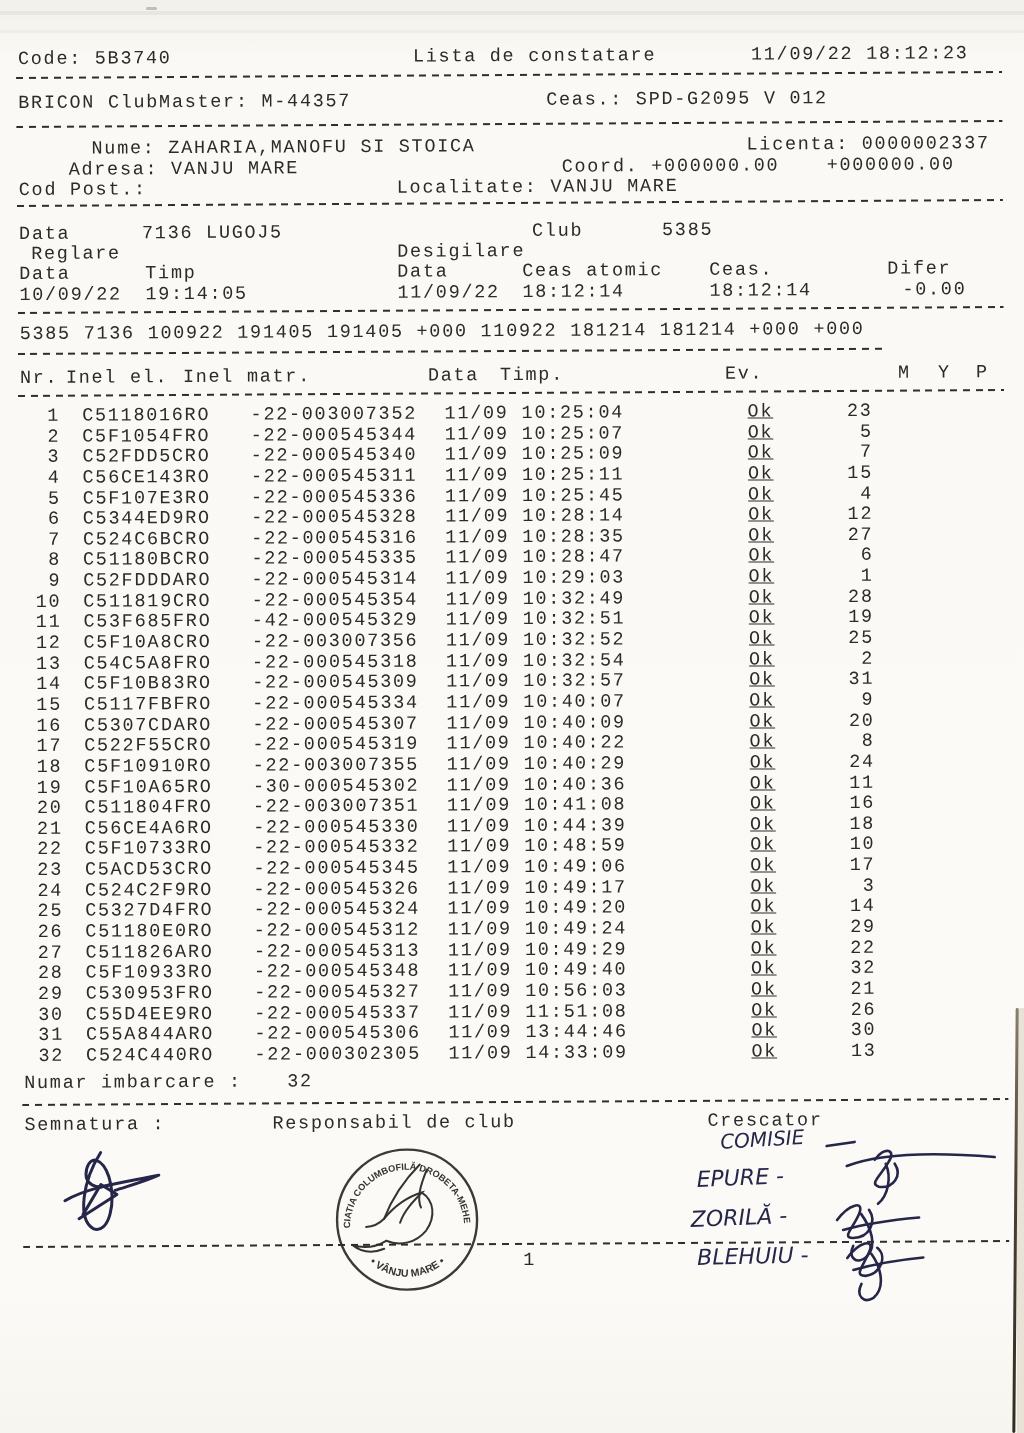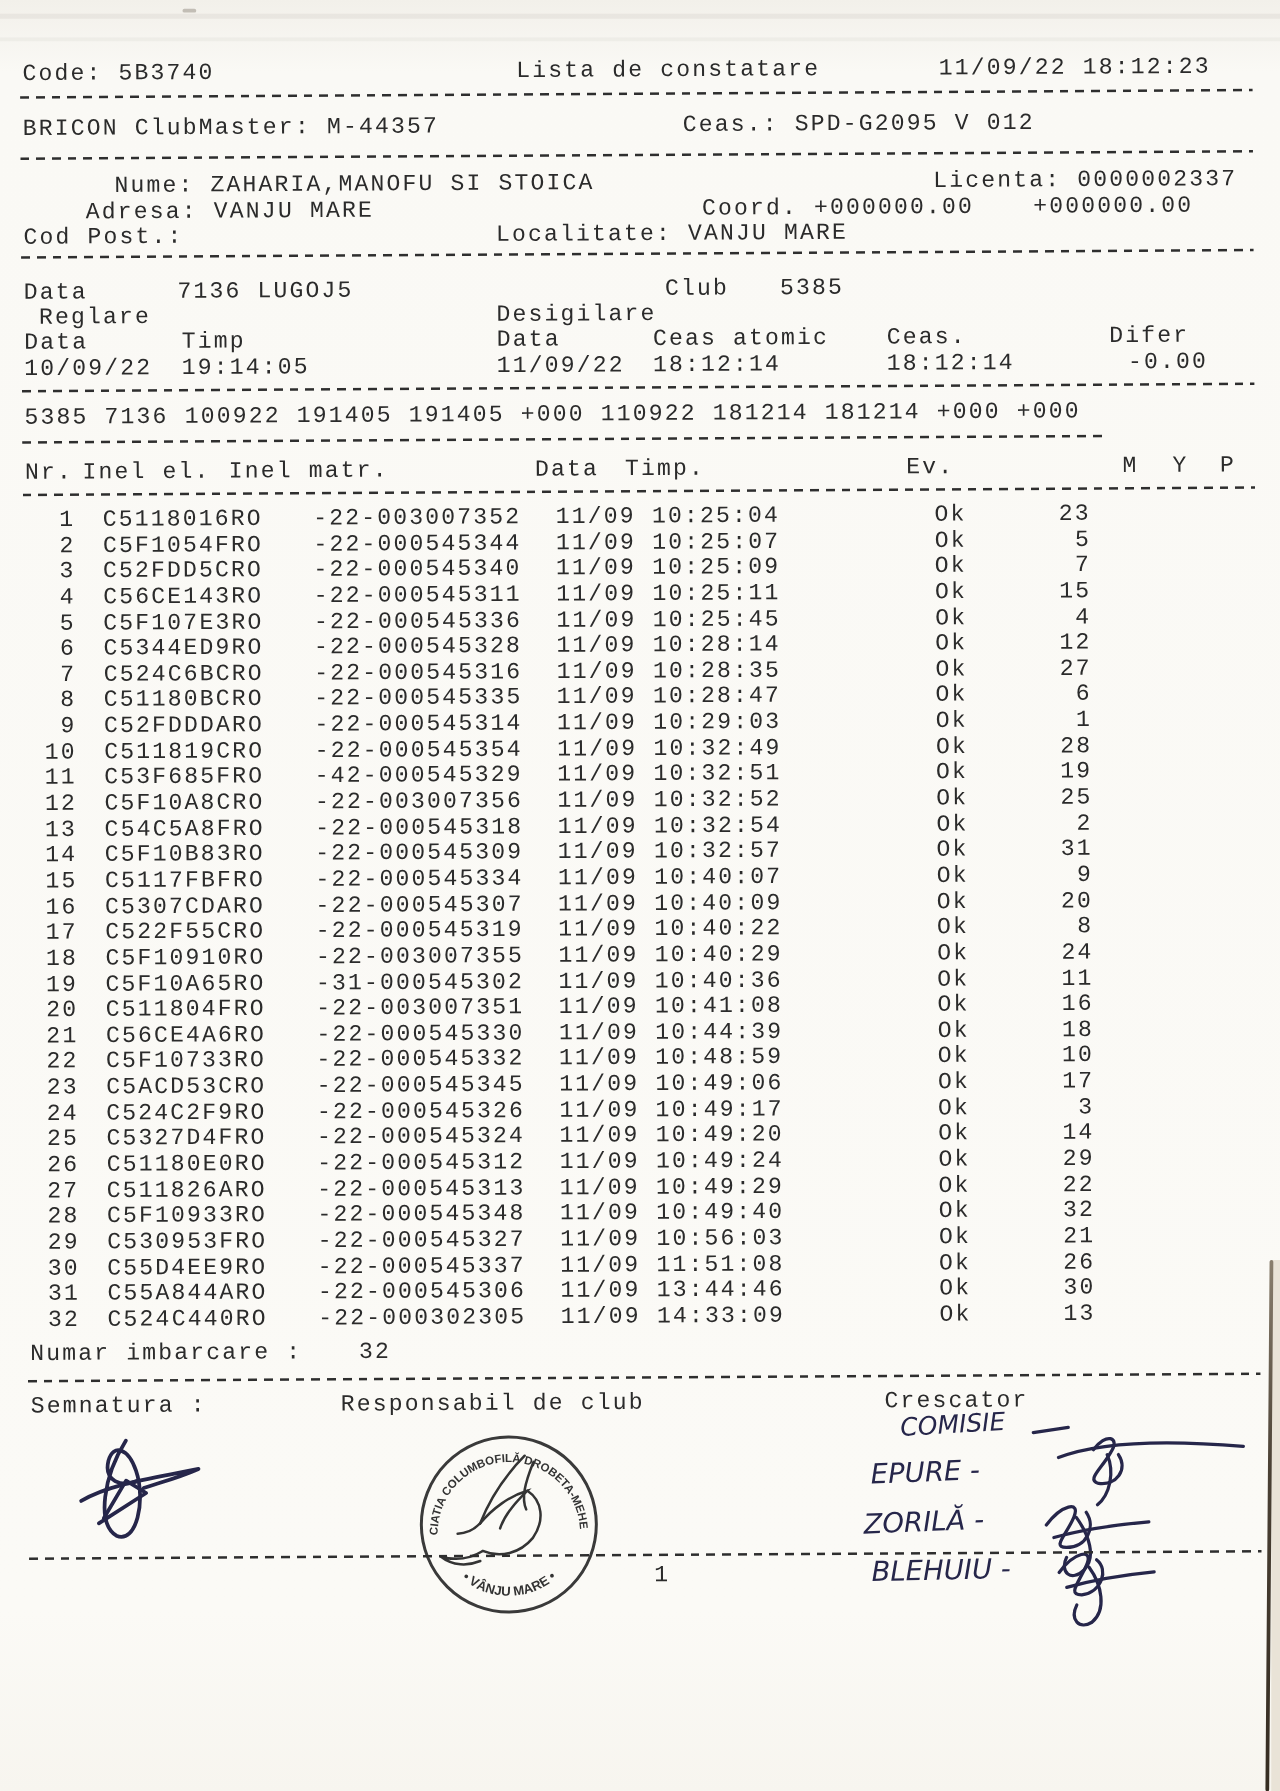--- a/index.html
+++ b/index.html
@@ -17,21 +17,21 @@
   .dash.short{width:868px;}
   
   .rows{position:absolute;left:22px;top:404px;width:980px;}
   .trow{display:flex;height:20.65px;line-height:20.65px;white-space:pre;}
   .c-nr{flex:0 0 40px;text-align:right;}
   .c-inel{flex:0 0 96px;margin-left:22px;}
   .c-ro{flex:0 0 66px;}
   .c-matr{flex:0 0 194px;}
   .c-data{flex:0 0 77px;}
   .c-timp{flex:0 0 226px;}
-  .c-ev{flex:0 0 85px;}
+  .c-ev{flex:0 0 85px;text-decoration:underline;}
   .c-cnt{flex:0 0 40px;text-align:right;}
   .hand{position:absolute;left:676px;top:1106px;}
   .sig-left{position:absolute;left:40px;top:1138px;}
   .stamp{position:absolute;left:328px;top:1143px;}
   .edge-dark{position:absolute;left:1014px;top:1008px;width:3px;height:425px;
     background:linear-gradient(180deg,#8a7f6e,#4a4034 40%,#352c21);transform:rotate(0.45deg);border-radius:2px;}
   .edge-light{position:absolute;left:1017px;top:1008px;width:7px;height:425px;background:#e9e3d7;}
   .artifact-dash{position:absolute;left:146px;top:7px;width:11px;height:3px;background:#b5b0a7;border-radius:2px;opacity:.8;}
   .streak1{position:absolute;left:0;top:11px;width:1024px;height:4px;background:rgba(170,165,155,.14);}
   .streak2{position:absolute;left:0;top:30px;width:1024px;height:3px;background:rgba(170,165,155,.10);}
@@ -71,21 +71,21 @@
   <div class="line" style="top:177px">
     <span class="at" style="left:0">Cod Post.:</span>
     <span class="at" style="left:378px">Localitate: VANJU MARE</span>
   </div>
   <div class="dash" style="top:202px"></div>
 
   <div class="line" style="top:221px">
     <span class="at" style="left:0">Data</span>
     <span class="at" style="left:123px">7136 LUGOJ5</span>
     <span class="at" style="left:513px">Club</span>
-    <span class="at" style="left:605px">5385</span>
+    <span class="at" style="left:643px">5385</span>
   </div>
   <div class="line" style="top:241px">
     <span class="at" style="left:12px">Reglare</span>
     <span class="at" style="left:378px">Desigilare</span>
   </div>
   <div class="line" style="top:261px">
     <span class="at" style="left:0">Data</span>
     <span class="at" style="left:126px">Timp</span>
     <span class="at" style="left:378px">Data</span>
     <span class="at" style="left:503px">Ceas atomic</span>
@@ -132,21 +132,21 @@
       <div class="trow"><span class="c-nr">9</span><span class="c-inel">C52FDDDA</span><span class="c-ro">RO</span><span class="c-matr">-22-000545314</span><span class="c-data">11/09</span><span class="c-timp">10:29:03</span><span class="c-ev">Ok</span><span class="c-cnt">1</span></div>
       <div class="trow"><span class="c-nr">10</span><span class="c-inel">C511819C</span><span class="c-ro">RO</span><span class="c-matr">-22-000545354</span><span class="c-data">11/09</span><span class="c-timp">10:32:49</span><span class="c-ev">Ok</span><span class="c-cnt">28</span></div>
       <div class="trow"><span class="c-nr">11</span><span class="c-inel">C53F685F</span><span class="c-ro">RO</span><span class="c-matr">-42-000545329</span><span class="c-data">11/09</span><span class="c-timp">10:32:51</span><span class="c-ev">Ok</span><span class="c-cnt">19</span></div>
       <div class="trow"><span class="c-nr">12</span><span class="c-inel">C5F10A8C</span><span class="c-ro">RO</span><span class="c-matr">-22-003007356</span><span class="c-data">11/09</span><span class="c-timp">10:32:52</span><span class="c-ev">Ok</span><span class="c-cnt">25</span></div>
       <div class="trow"><span class="c-nr">13</span><span class="c-inel">C54C5A8F</span><span class="c-ro">RO</span><span class="c-matr">-22-000545318</span><span class="c-data">11/09</span><span class="c-timp">10:32:54</span><span class="c-ev">Ok</span><span class="c-cnt">2</span></div>
       <div class="trow"><span class="c-nr">14</span><span class="c-inel">C5F10B83</span><span class="c-ro">RO</span><span class="c-matr">-22-000545309</span><span class="c-data">11/09</span><span class="c-timp">10:32:57</span><span class="c-ev">Ok</span><span class="c-cnt">31</span></div>
       <div class="trow"><span class="c-nr">15</span><span class="c-inel">C5117FBF</span><span class="c-ro">RO</span><span class="c-matr">-22-000545334</span><span class="c-data">11/09</span><span class="c-timp">10:40:07</span><span class="c-ev">Ok</span><span class="c-cnt">9</span></div>
       <div class="trow"><span class="c-nr">16</span><span class="c-inel">C5307CDA</span><span class="c-ro">RO</span><span class="c-matr">-22-000545307</span><span class="c-data">11/09</span><span class="c-timp">10:40:09</span><span class="c-ev">Ok</span><span class="c-cnt">20</span></div>
       <div class="trow"><span class="c-nr">17</span><span class="c-inel">C522F55C</span><span class="c-ro">RO</span><span class="c-matr">-22-000545319</span><span class="c-data">11/09</span><span class="c-timp">10:40:22</span><span class="c-ev">Ok</span><span class="c-cnt">8</span></div>
       <div class="trow"><span class="c-nr">18</span><span class="c-inel">C5F10910</span><span class="c-ro">RO</span><span class="c-matr">-22-003007355</span><span class="c-data">11/09</span><span class="c-timp">10:40:29</span><span class="c-ev">Ok</span><span class="c-cnt">24</span></div>
-      <div class="trow"><span class="c-nr">19</span><span class="c-inel">C5F10A65</span><span class="c-ro">RO</span><span class="c-matr">-31-000545302</span><span class="c-data">11/09</span><span class="c-timp">10:40:36</span><span class="c-ev">Ok</span><span class="c-cnt">11</span></div>
+      <div class="trow"><span class="c-nr">19</span><span class="c-inel">C5F10A65</span><span class="c-ro">RO</span><span class="c-matr">-30-000545302</span><span class="c-data">11/09</span><span class="c-timp">10:40:36</span><span class="c-ev">Ok</span><span class="c-cnt">11</span></div>
       <div class="trow"><span class="c-nr">20</span><span class="c-inel">C511804F</span><span class="c-ro">RO</span><span class="c-matr">-22-003007351</span><span class="c-data">11/09</span><span class="c-timp">10:41:08</span><span class="c-ev">Ok</span><span class="c-cnt">16</span></div>
       <div class="trow"><span class="c-nr">21</span><span class="c-inel">C56CE4A6</span><span class="c-ro">RO</span><span class="c-matr">-22-000545330</span><span class="c-data">11/09</span><span class="c-timp">10:44:39</span><span class="c-ev">Ok</span><span class="c-cnt">18</span></div>
       <div class="trow"><span class="c-nr">22</span><span class="c-inel">C5F10733</span><span class="c-ro">RO</span><span class="c-matr">-22-000545332</span><span class="c-data">11/09</span><span class="c-timp">10:48:59</span><span class="c-ev">Ok</span><span class="c-cnt">10</span></div>
       <div class="trow"><span class="c-nr">23</span><span class="c-inel">C5ACD53C</span><span class="c-ro">RO</span><span class="c-matr">-22-000545345</span><span class="c-data">11/09</span><span class="c-timp">10:49:06</span><span class="c-ev">Ok</span><span class="c-cnt">17</span></div>
       <div class="trow"><span class="c-nr">24</span><span class="c-inel">C524C2F9</span><span class="c-ro">RO</span><span class="c-matr">-22-000545326</span><span class="c-data">11/09</span><span class="c-timp">10:49:17</span><span class="c-ev">Ok</span><span class="c-cnt">3</span></div>
       <div class="trow"><span class="c-nr">25</span><span class="c-inel">C5327D4F</span><span class="c-ro">RO</span><span class="c-matr">-22-000545324</span><span class="c-data">11/09</span><span class="c-timp">10:49:20</span><span class="c-ev">Ok</span><span class="c-cnt">14</span></div>
       <div class="trow"><span class="c-nr">26</span><span class="c-inel">C51180E0</span><span class="c-ro">RO</span><span class="c-matr">-22-000545312</span><span class="c-data">11/09</span><span class="c-timp">10:49:24</span><span class="c-ev">Ok</span><span class="c-cnt">29</span></div>
       <div class="trow"><span class="c-nr">27</span><span class="c-inel">C511826A</span><span class="c-ro">RO</span><span class="c-matr">-22-000545313</span><span class="c-data">11/09</span><span class="c-timp">10:49:29</span><span class="c-ev">Ok</span><span class="c-cnt">22</span></div>
       <div class="trow"><span class="c-nr">28</span><span class="c-inel">C5F10933</span><span class="c-ro">RO</span><span class="c-matr">-22-000545348</span><span class="c-data">11/09</span><span class="c-timp">10:49:40</span><span class="c-ev">Ok</span><span class="c-cnt">32</span></div>
       <div class="trow"><span class="c-nr">29</span><span class="c-inel">C530953F</span><span class="c-ro">RO</span><span class="c-matr">-22-000545327</span><span class="c-data">11/09</span><span class="c-timp">10:56:03</span><span class="c-ev">Ok</span><span class="c-cnt">21</span></div>

